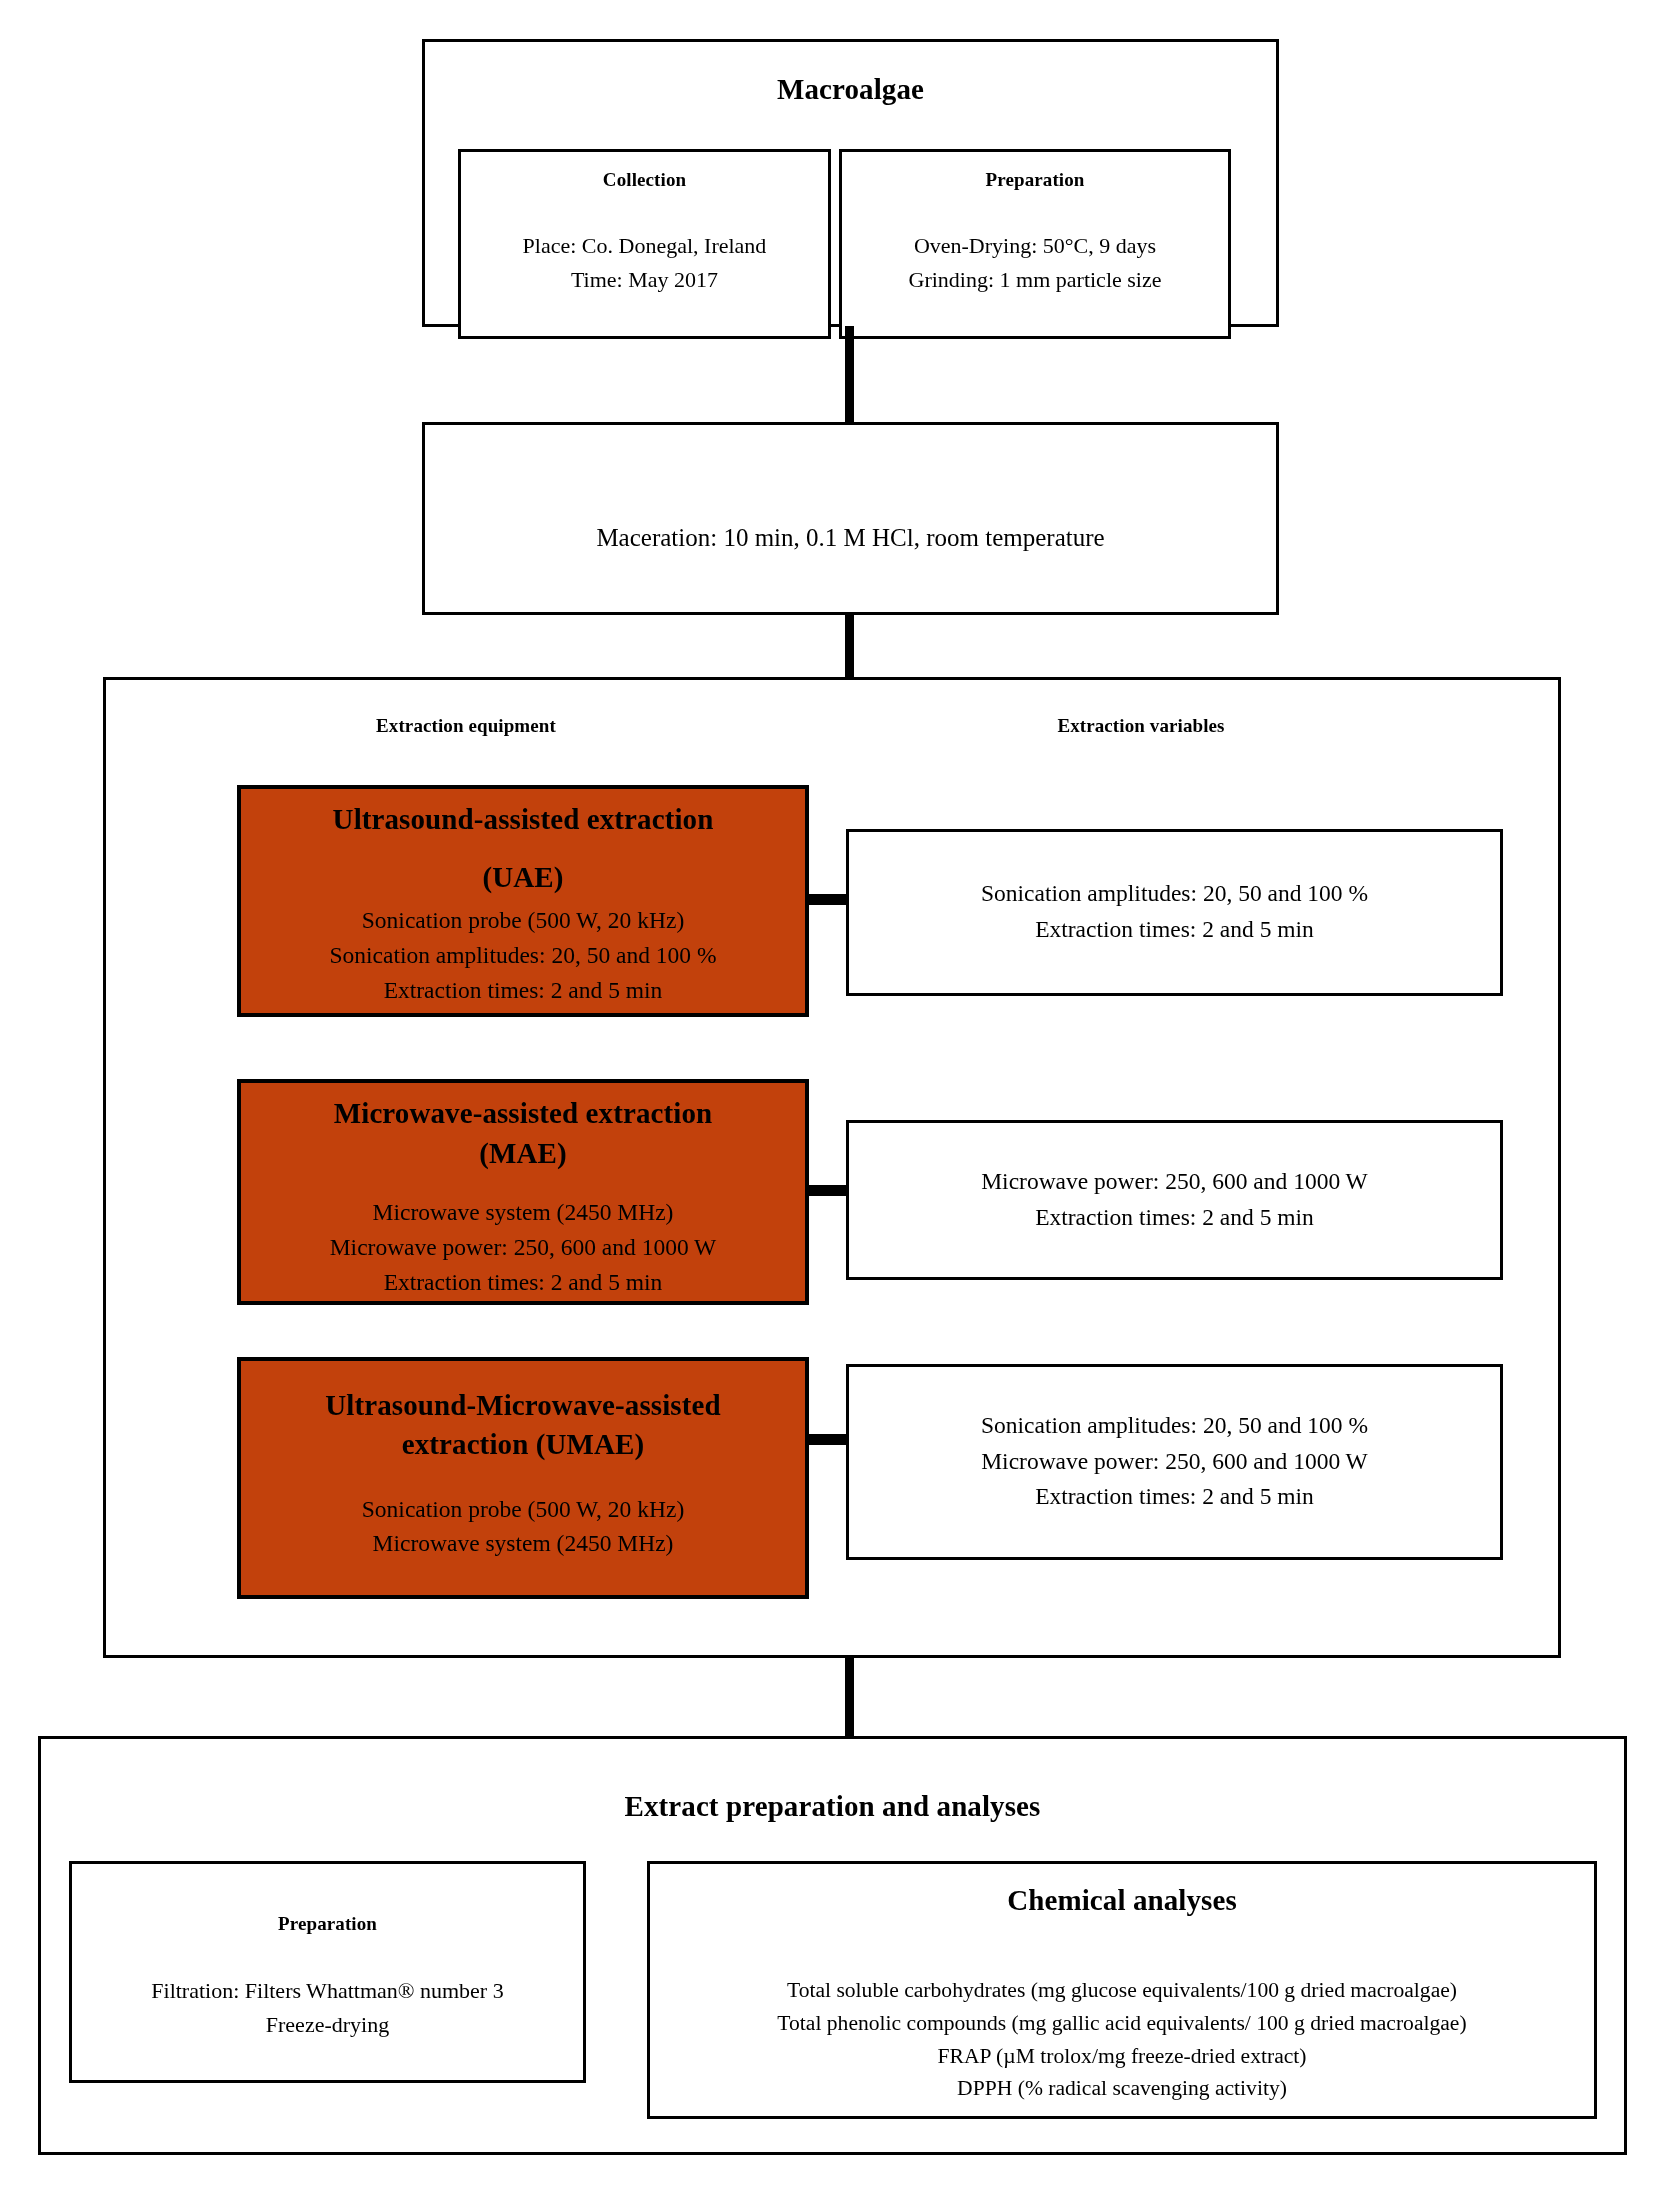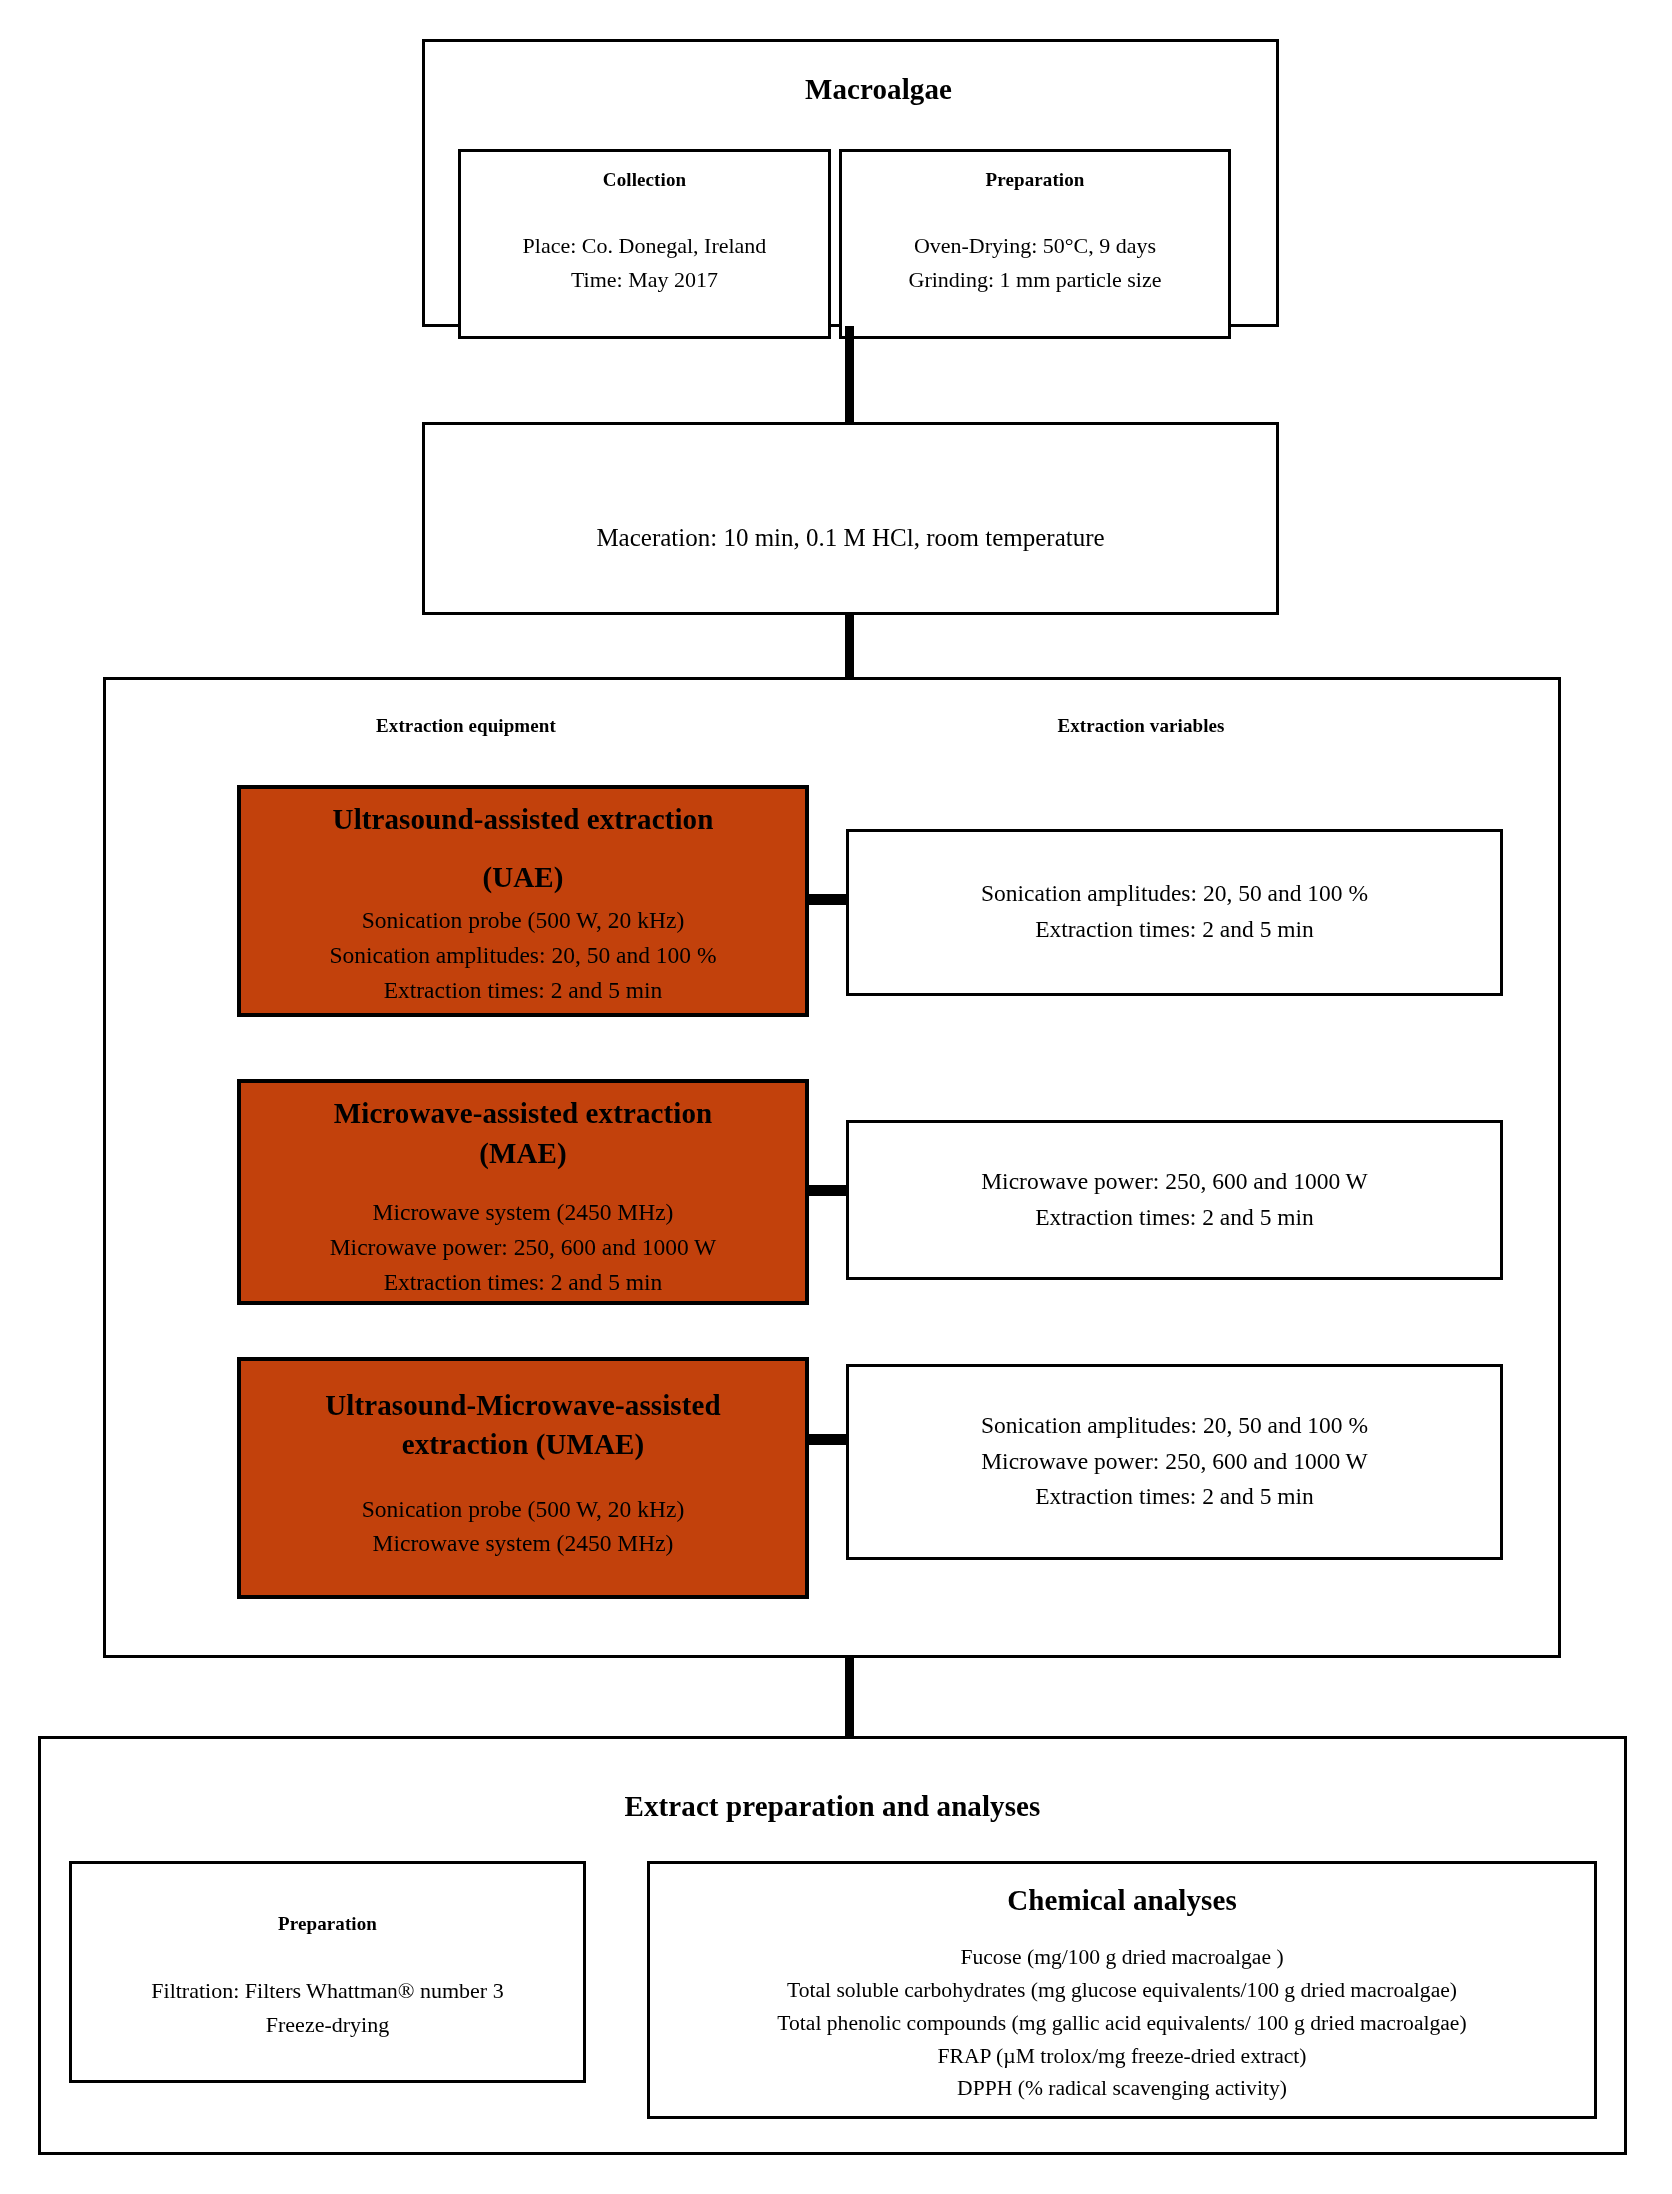--- a/index.html
+++ b/index.html
@@ -68,21 +68,21 @@
     background: #000000;
     height: 10.5px;
   }
 </style>
 </head>
 <body>
 
 <div id="canvas">
 
   <div class="box outer" style="left:422px; top:39px; width:857px; height:288px;">
-    <div class="title-bold t44 abs" style="left:0; top:31px; width:100%;padding-left:28px;">Macroalgae</div>
+    <div class="title-bold t44 abs" style="left:0; top:31px; width:100%;">Macroalgae</div>
   </div>
 
   <div class="box box-thin" style="left:458px; top:149px; width:373px; height:190px;">
     <div class="title-bold t42 abs" style="left:0; top:17px; width:100%;">Collection</div>
     <div class="body-text t34 abs" style="left:0; top:78px; width:100%;">Place: Co. Donegal, Ireland</div>
     <div class="body-text t34 abs" style="left:0; top:112px; width:100%;">Time: May 2017</div>
   </div>
 
   <div class="box box-thin" style="left:839px; top:149px; width:392px; height:190px;">
     <div class="title-bold t42 abs" style="left:0; top:17px; width:100%;">Preparation</div>
@@ -156,21 +156,20 @@
   </div>
 
   <div class="box box-thin" style="left:69px; top:1861px; width:517px; height:222px;">
     <div class="title-bold t42 abs" style="left:0; top:49px; width:100%;">Preparation</div>
     <div class="body-text t34 abs" style="left:0; top:111px; width:100%;">Filtration:  Filters Whattman® number 3</div>
     <div class="body-text t34 abs" style="left:0; top:145px; width:100%;">Freeze-drying</div>
   </div>
 
   <div class="box box-thin" style="left:647px; top:1861px; width:950px; height:258px;">
     <div class="title-bold t44 abs" style="left:0; top:19.6px; width:100%;">Chemical analyses</div>
-    <div class="body-text t33 abs" style="left:0; top:78px; width:100%;">Fucose (mg/100 g dried macroalgae )</div>
     <div class="body-text t33 abs" style="left:0; top:111px; width:100%;">Total soluble carbohydrates (mg glucose equivalents/100 g dried macroalgae)</div>
     <div class="body-text t33 abs" style="left:0; top:144px; width:100%;">Total phenolic compounds (mg gallic  acid equivalents/ 100 g dried macroalgae)</div>
     <div class="body-text t33 abs" style="left:0; top:177px; width:100%;">FRAP (µM trolox/mg freeze-dried extract)</div>
     <div class="body-text t33 abs" style="left:0; top:209px; width:100%;">DPPH (% radical scavenging activity)</div>
   </div>
 
 </div>
 
 
 </body></html>

